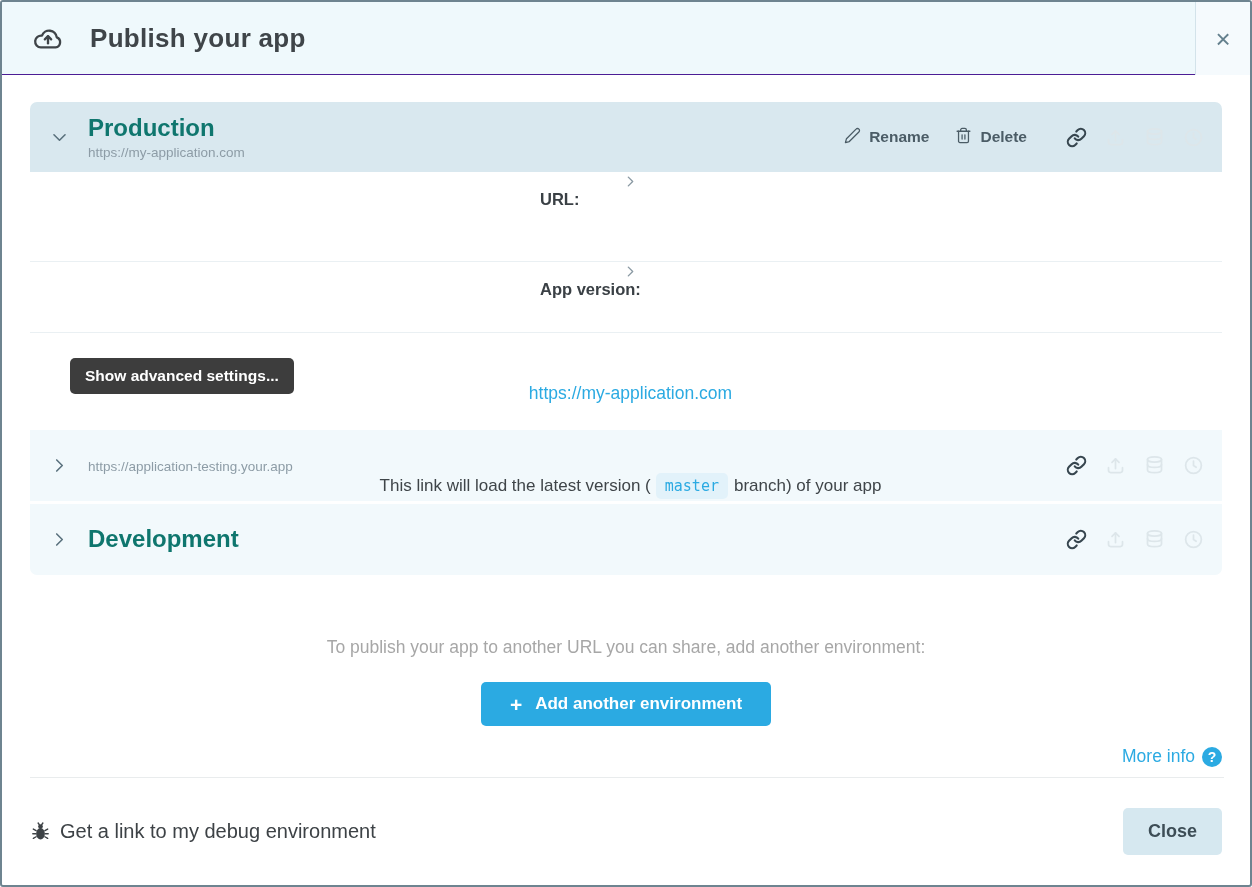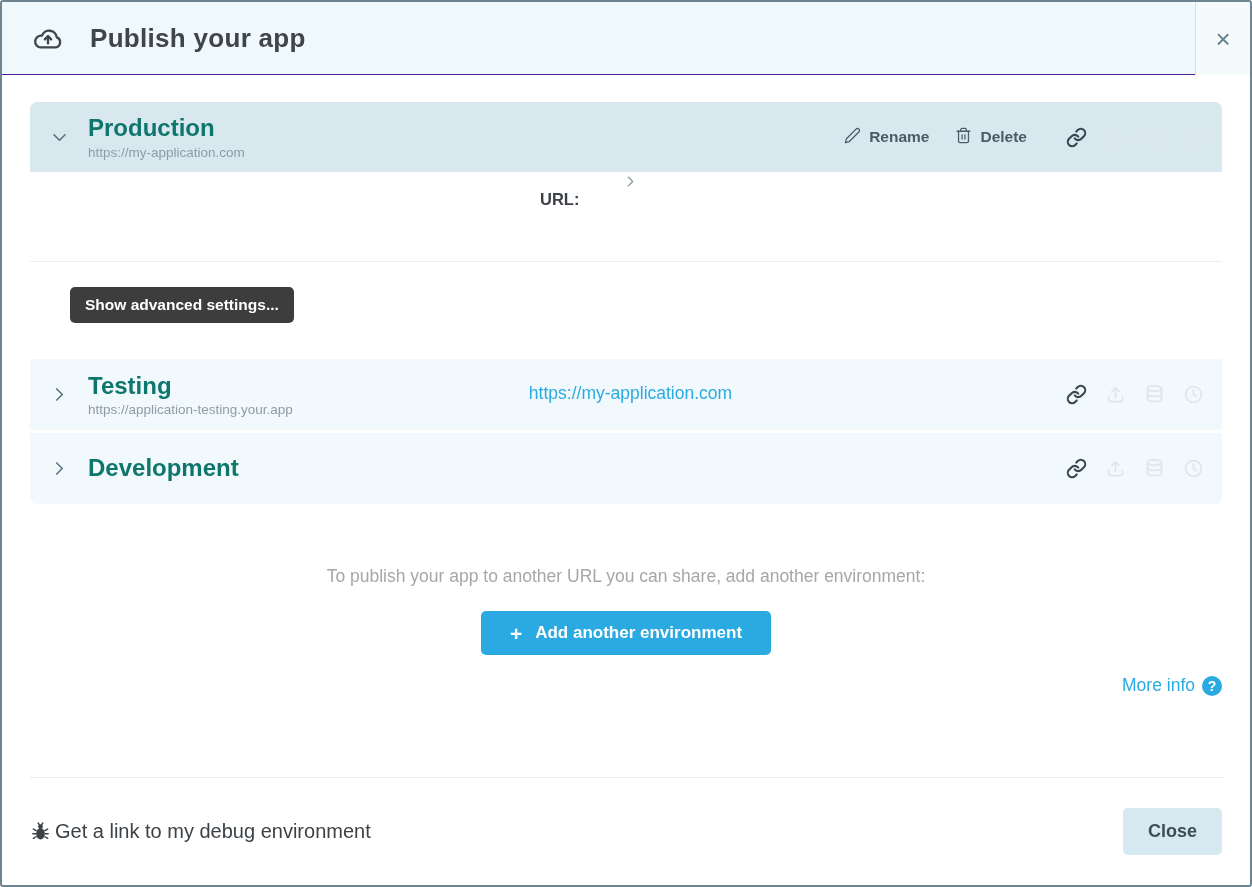--- a/index.html
+++ b/index.html
@@ -165,21 +165,21 @@
     flex: 0 0 108px; height: 108px;
     display: flex; align-items: center; justify-content: space-between;
     padding: 0 28px;
     position: relative;
   }
   .footer-divider {
     position: absolute; top: 0; left: 28px; right: 26px;
     height: 1px; background: #e9eced;
   }
   .debug-link {
-    display: flex; align-items: center; gap: 4px;
+    display: flex; align-items: center; gap: 9px;
     background: none; border: none; cursor: pointer;
     font-family: "Liberation Sans", sans-serif;
     font-size: 20px; color: #3d4246;
   }
   .bug-icon { width: 21px; height: 21px; color: #3d4246; }
   .bug-icon svg { width: 100%; height: 100%; }
   .close-footer-btn {
     background: #d6e8f0; color: #3d4d56;
     border: none; border-radius: 5px; cursor: pointer;
     font-family: "Liberation Sans", sans-serif;
@@ -272,33 +272,45 @@
       <div class="env-details">
         <div class="detail-row url-row">
           <button class="detail-chevron">
             <svg viewBox="0 0 24 24" fill="none" stroke="currentColor" stroke-width="2.2" stroke-linecap="round" stroke-linejoin="round">
                 <polyline points="8.5 5 15.5 12 8.5 19"></polyline>
               </svg>
           </button>
           <div class="detail-label">URL:</div>
           <a class="detail-link" href="#">https://my-application.com</a>
         </div>
+        <div class="detail-row version-row">
+          <button class="detail-chevron">
+            <svg viewBox="0 0 24 24" fill="none" stroke="currentColor" stroke-width="2.2" stroke-linecap="round" stroke-linejoin="round">
+                <polyline points="8.5 5 15.5 12 8.5 19"></polyline>
+              </svg>
+          </button>
+          <div class="detail-label">App version:</div>
+          <div class="detail-text">
+            <span>This link will load the latest version (</span>
+            <span class="branch-chip">master</span>
+            <span>branch) of your app</span>
+          </div>
+        </div>
         <div class="advanced-row">
           <button class="advanced-btn">Show advanced settings...</button>
         </div>
       </div>
 
       <div class="env-header collapsed">
         <button class="env-chevron">
           <svg viewBox="0 0 24 24" fill="none" stroke="currentColor" stroke-width="2" stroke-linecap="round" stroke-linejoin="round">
               <polyline points="8.5 5 15.5 12 8.5 19"></polyline>
             </svg>
         </button>
         <div class="env-titles">
-          <div class="env-name">Testing</div>
           <div class="env-url">https://application-testing.your.app</div>
         </div>
         <div class="env-spacer"></div>
         <div class="env-icons">
           <button class="env-icon icon-active">
             <svg viewBox="0 0 24 24" fill="none" stroke="currentColor" stroke-width="2.4" stroke-linecap="round" stroke-linejoin="round">
                 <path d="M10 13a5 5 0 0 0 7.54.54l3-3a5 5 0 0 0-7.07-7.07l-1.72 1.71"></path>
                 <path d="M14 11a5 5 0 0 0-7.54-.54l-3 3a5 5 0 0 0 7.07 7.07l1.71-1.71"></path>
               </svg>
           </button>

